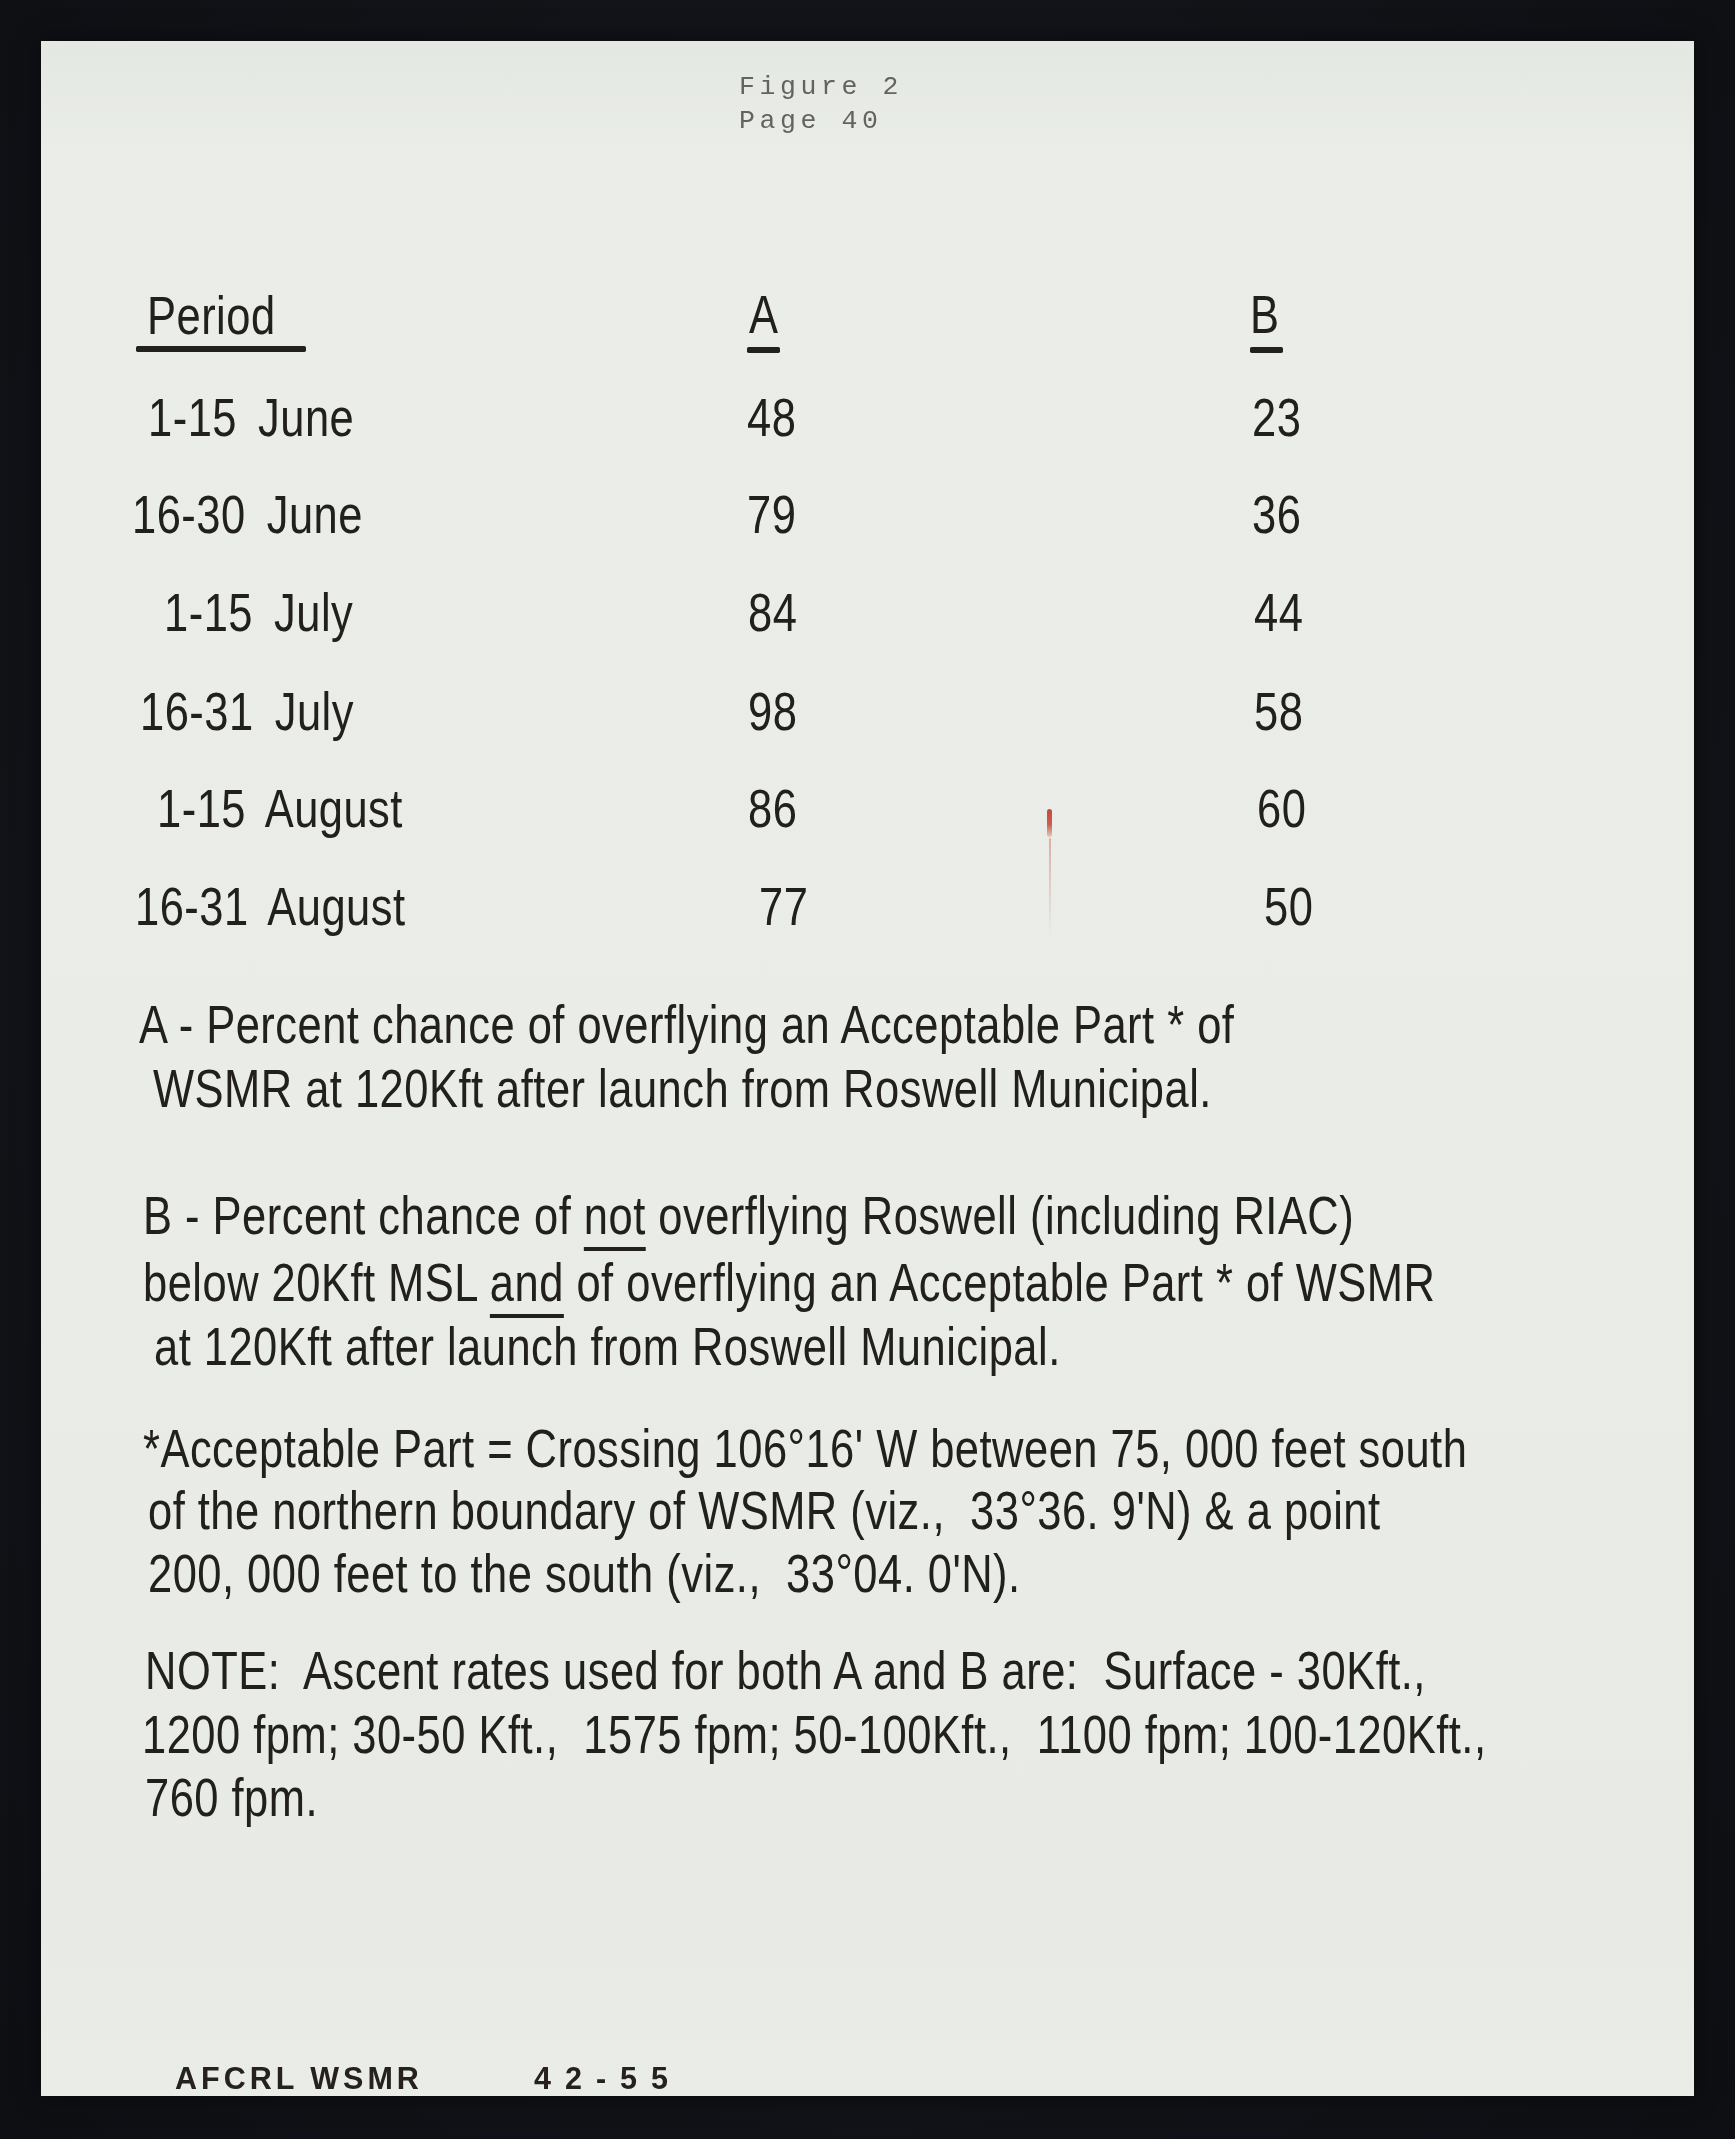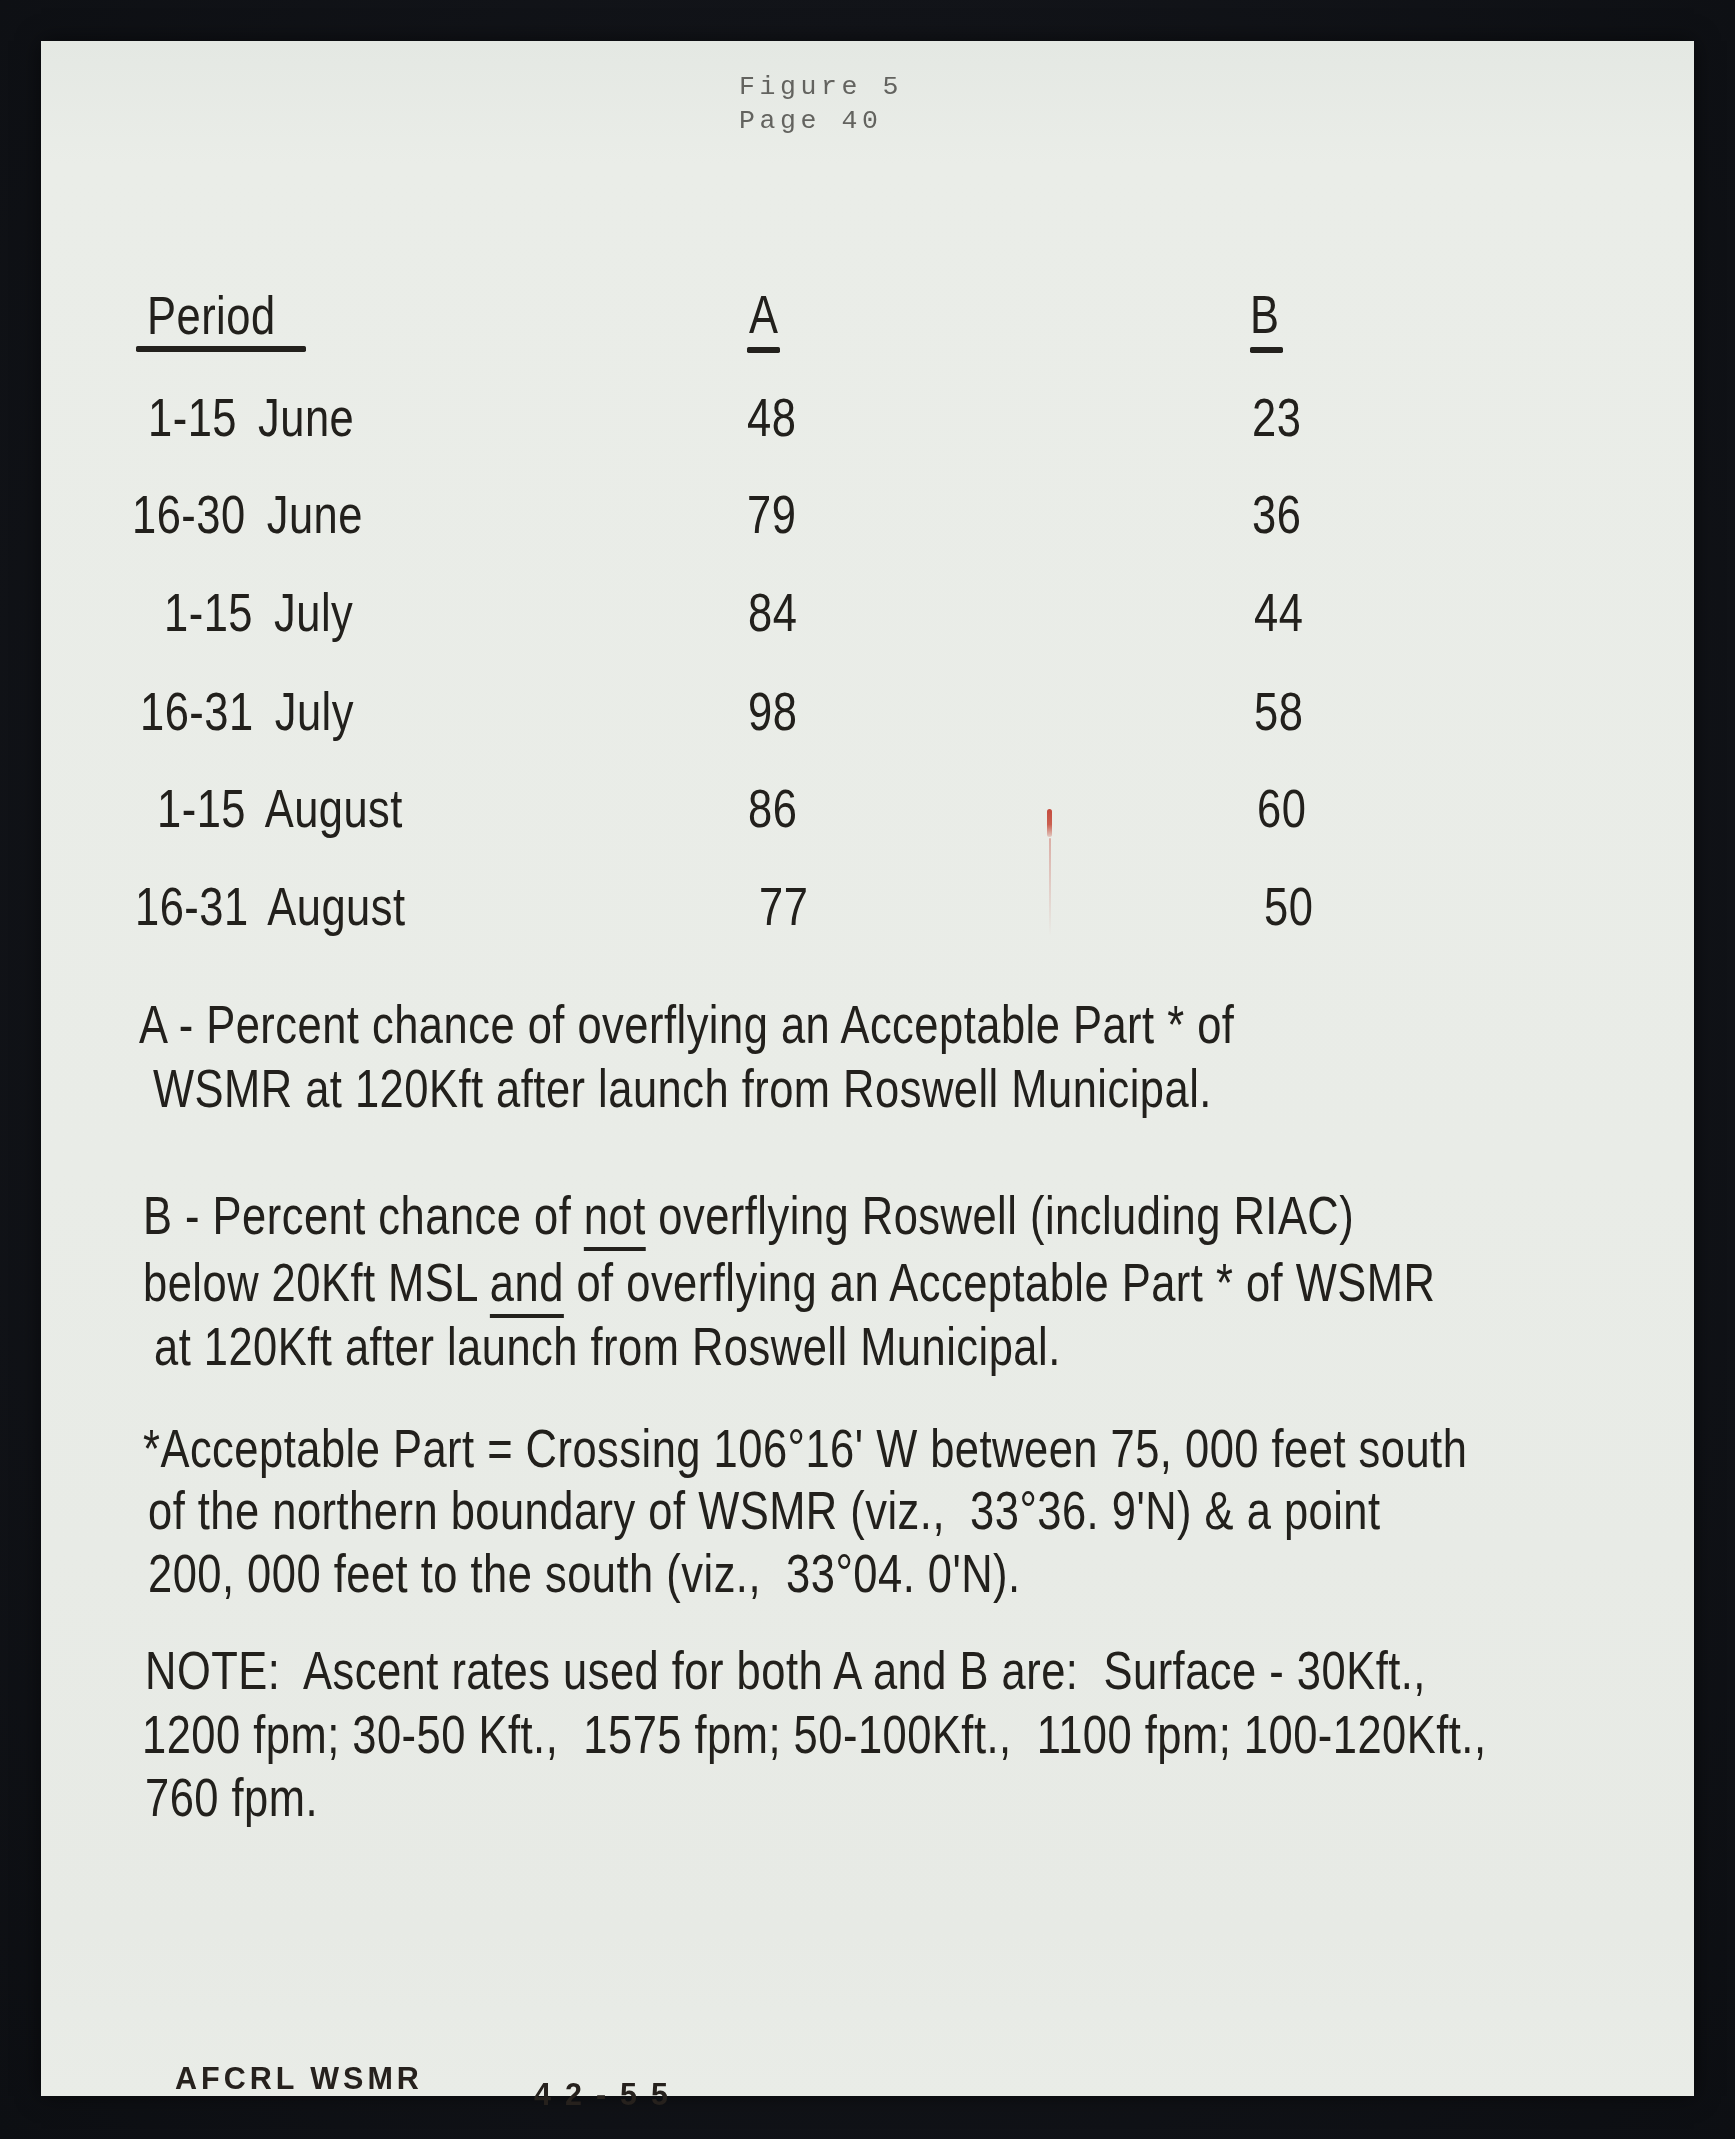--- a/index.html
+++ b/index.html
@@ -23,21 +23,21 @@
            background:linear-gradient(180deg,#c0392b 0%,#c7503f 55%,rgba(199,80,63,.25) 100%);opacity:.9;}
   .redtail{position:absolute;left:1008px;top:797px;width:2.3px;height:98px;border-radius:1.7px;
            background:linear-gradient(180deg,rgba(192,57,43,.35),rgba(192,57,43,0));}
 </style>
 </head>
 <body>
 
 <div class="stage">
   <div class="paper">
 
-    <div class="hdr" style="left:698px;top:33px;">Figure 5</div>
+    <div class="hdr" style="left:698px;top:33px;">Figure 2</div>
     <div class="hdr" style="left:698px;top:67px;">Page 40</div>
 
     <div class="t" style="left:106px;top:248px;">Period</div>
     <div class="t" style="left:708px;top:247px;">A</div>
     <div class="t" style="left:1209px;top:247px;">B</div>
     <div class="rule" style="left:95px;top:305px;width:170px;height:6.3px;"></div>
     <div class="rule" style="left:706px;top:306px;width:33px;height:6.3px;"></div>
     <div class="rule" style="left:1209px;top:306px;width:33px;height:6.3px;"></div>
 
     <div class="t tbl" style="left:107px;top:350px;">1-15 June</div>
@@ -76,17 +76,17 @@
 
     <div class="t" style="left:102px;top:1381px;">*Acceptable Part = Crossing 106°16' W between 75, 000 feet south</div>
     <div class="t" style="left:107px;top:1443px;">of the northern boundary of WSMR (viz.,  33°36. 9'N) &amp; a point</div>
     <div class="t" style="left:107px;top:1506px;">200, 000 feet to the south (viz.,  33°04. 0'N).</div>
 
     <div class="t" style="left:104px;top:1603px;">NOTE:  Ascent rates used for both A and B are:  Surface - 30Kft.,</div>
     <div class="t" style="left:101px;top:1667px;">1200 fpm; 30-50 Kft.,  1575 fpm; 50-100Kft.,  1100 fpm; 100-120Kft.,</div>
     <div class="t" style="left:104px;top:1730px;">760 fpm.</div>
 
     <div class="stamp" style="left:134px;top:2022px;">AFCRL WSMR</div>
-    <div class="stamp num" style="left:493px;top:2022px;margin-top:16px;">42-55</div>
+    <div class="stamp num" style="left:493px;top:2022px;">42-55</div>
 
   </div>
 </div>
 
 
 </body></html>

